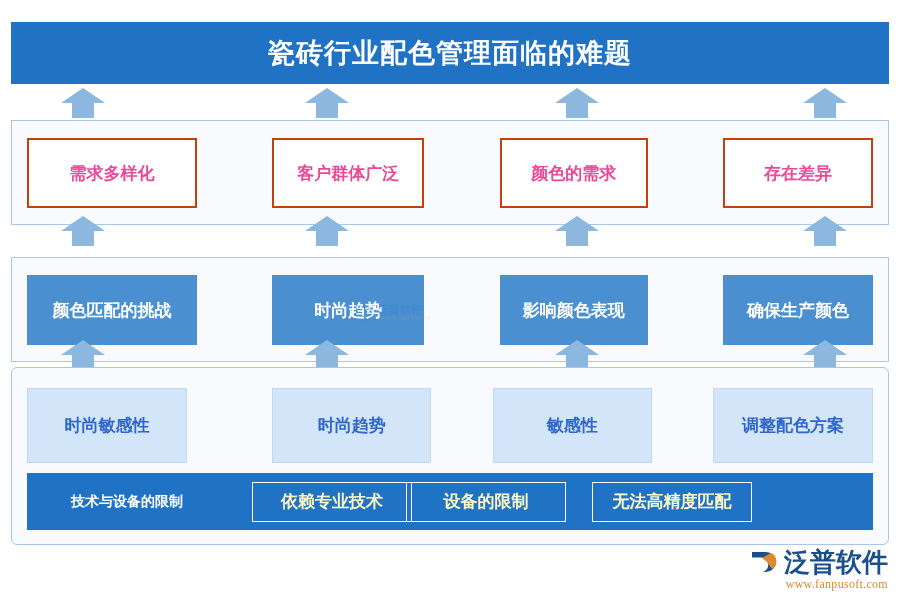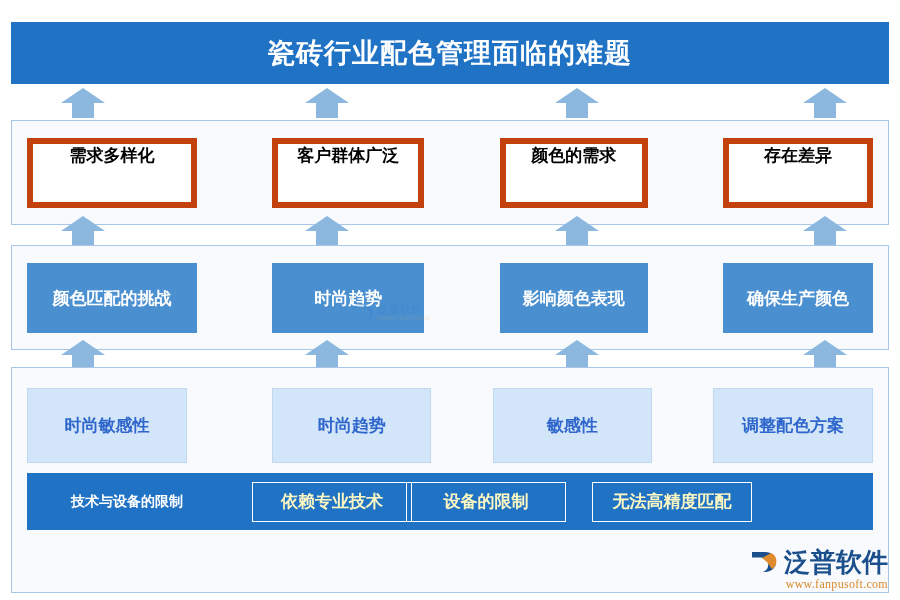--- a/index.html
+++ b/index.html
@@ -40,41 +40,41 @@
   }
 
   
   .row1{top:120px;height:105px;}
   .row1 .inner{
     position:absolute;left:15px;top:17px;right:15px;height:70px;
     display:flex;justify-content:space-between;align-items:stretch;
   }
   .box-outline{
     background:#ffffff;
-    border:6px solid #c2410c;
-    box-sizing:border-box;
-    display:flex;justify-content:center;
-    color:#000000;font-size:17px;font-weight:bold;
-  }
-
-  
-  .row2{top:245px;height:105px;}
+    border:2px solid #c2410c;
+    box-sizing:border-box;
+    display:flex;align-items:center;justify-content:center;
+    color:#ec4899;font-size:17px;font-weight:bold;
+  }
+
+  
+  .row2{top:257px;height:105px;}
   .row2 .inner{
     position:absolute;left:15px;top:17px;right:15px;height:70px;
     display:flex;justify-content:space-between;align-items:stretch;
   }
   .box-filled{
     background:#4A8FD0;
     box-sizing:border-box;
     display:flex;align-items:center;justify-content:center;
     color:#ffffff;font-size:17px;font-weight:bold;
   }
 
   
-  .row34{top:367px;height:226px;}
+  .row34{top:367px;height:178px;border-radius:6px;}
   .row3-inner{
     position:absolute;left:15px;top:20px;right:15px;height:75px;
     display:flex;justify-content:space-between;align-items:stretch;
   }
   .box-tint{
     background:#D3E5F8;
     border:1px solid #BFD9F2;
     box-sizing:border-box;
     display:flex;align-items:center;justify-content:center;
     color:#2F66CC;font-size:17px;font-weight:bold;

